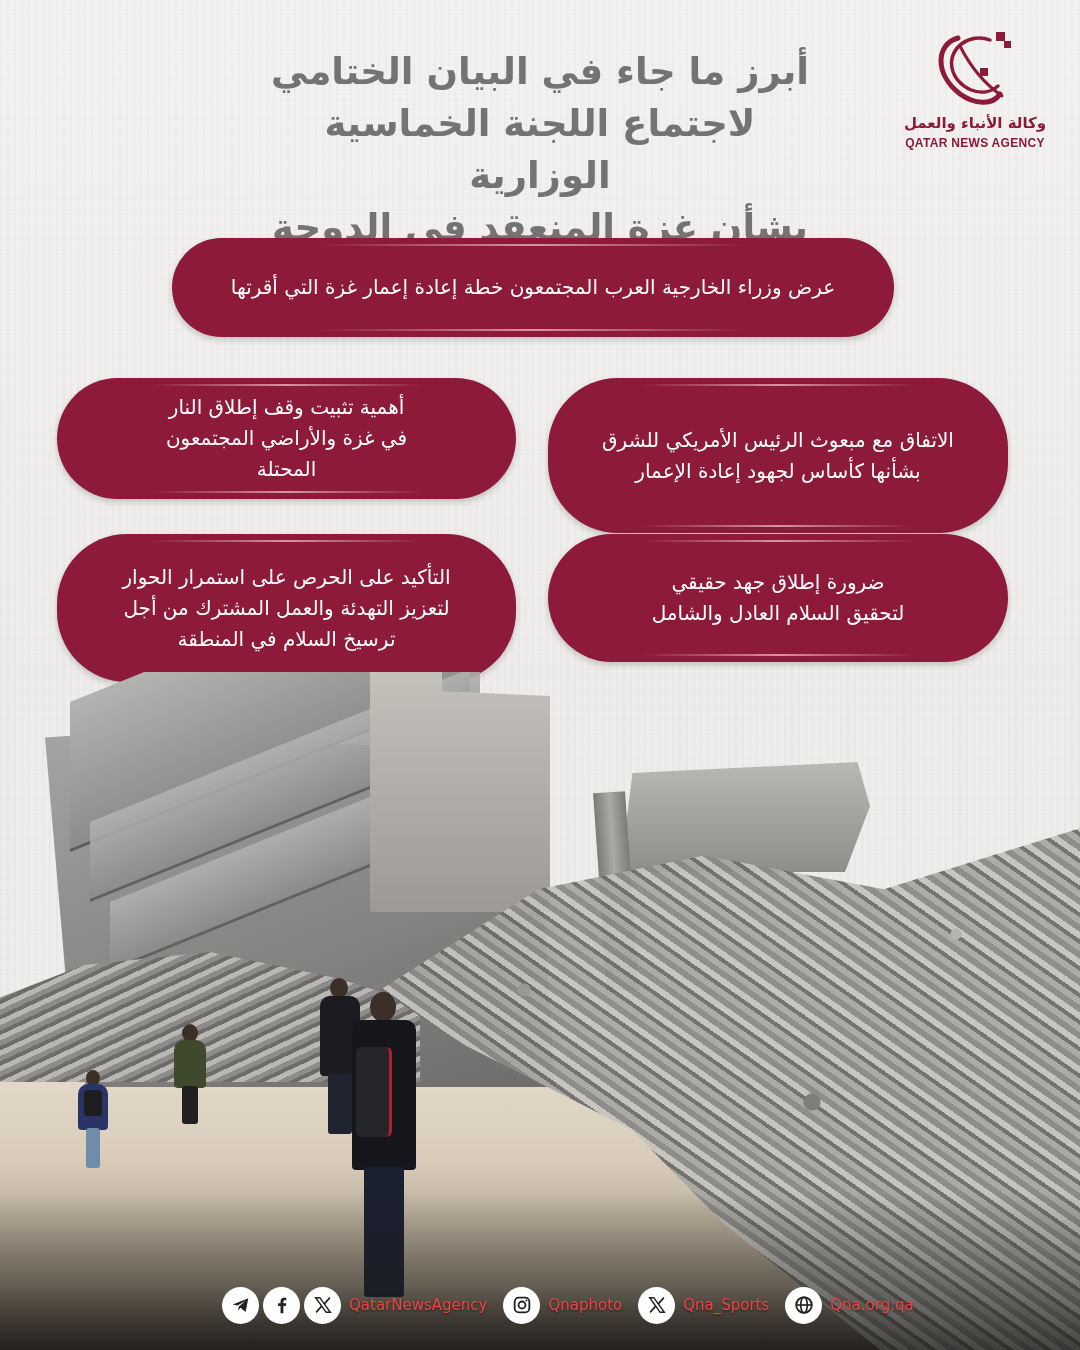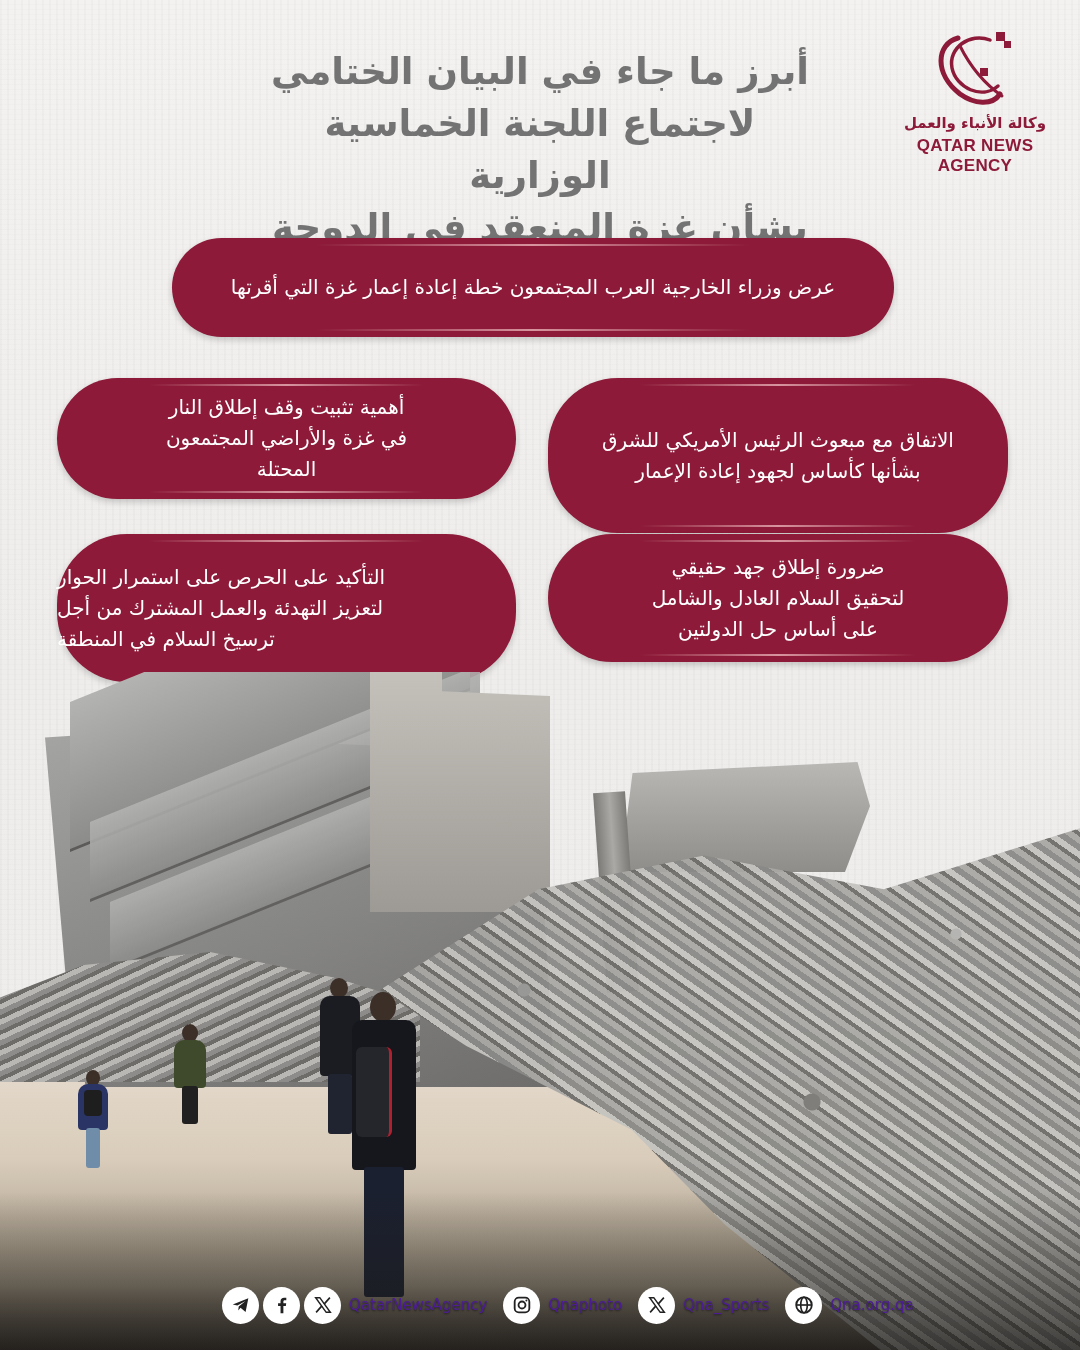--- a/index.html
+++ b/index.html
@@ -49,21 +49,21 @@
     font-weight: bold;
   }
   .logo .logo-en {
     position: absolute;
     top: 110px;
     left: 0;
     width: 160px;
     text-align: center;
     color: #8c1a38;
     font-family: "Liberation Sans", sans-serif;
-    font-size: 17px;
+    font-size: 12px;
     font-weight: bold;
     letter-spacing: 0.3px;
   }
 
   
   .pill {
     position: absolute;
     background: #8c1a38;
     border-radius: 70px;
     color: #ffffff;
@@ -86,21 +86,21 @@
     background: linear-gradient(90deg, rgba(255,255,255,0) 0%, rgba(255,215,215,0.65) 50%, rgba(255,255,255,0) 100%);
   }
   .pill::before { top: 6px; }
   .pill::after { bottom: 6px; }
   .pill .line { display: block; white-space: nowrap; }
 
   .pill-main { top: 238px; left: 172px; width: 722px; height: 99px; font-size: 20px; line-height: 33px; }
   .pill-r1 { top: 378px; left: 548px; width: 460px; height: 155px; }
   .pill-l1 { top: 378px; left: 57px; width: 459px; height: 121px; }
   .pill-r2 { top: 534px; left: 548px; width: 460px; height: 128px; }
-  .pill-l2 { top: 534px; left: 57px; width: 459px; height: 148px; align-items: flex-end; }
+  .pill-l2 { top: 534px; left: 57px; width: 459px; height: 148px; }
 
   
   .photo {
     position: absolute;
     left: 0;
     top: 672px;
     width: 1080px;
     height: 678px;
     overflow: hidden;
   }
@@ -191,21 +191,21 @@
 
   
   .social {
     position: absolute;
     top: 1285px;
     left: 222px;
     height: 40px;
     display: flex;
     align-items: center;
     gap: 0;
-    color: #4c1d95;
+    color: #ef4444;
     font-family: "DejaVu Sans", sans-serif;
     font-size: 15px;
   }
   .social .icon {
     width: 37px; height: 37px;
     border-radius: 50%;
     background: #ffffff;
     display: inline-flex;
     align-items: center;
     justify-content: center;
@@ -252,21 +252,20 @@
 
 <div class="pill pill-l1">
   <span class="line">أهمية تثبيت وقف إطلاق النار</span>
   <span class="line">في غزة والأراضي المجتمعون</span>
   <span class="line">المحتلة</span>
 </div>
 
 <div class="pill pill-r2">
   <span class="line">ضرورة إطلاق جهد حقيقي</span>
   <span class="line">لتحقيق السلام العادل والشامل</span>
-  <span class="line">على أساس حل الدولتين</span>
 </div>
 
 <div class="pill pill-l2">
   <span class="line">التأكيد على الحرص على استمرار الحوار</span>
   <span class="line">لتعزيز التهدئة والعمل المشترك من أجل</span>
   <span class="line">ترسيخ السلام في المنطقة</span>
 </div>
 
 <div class="photo">
   <div class="ground"></div>

